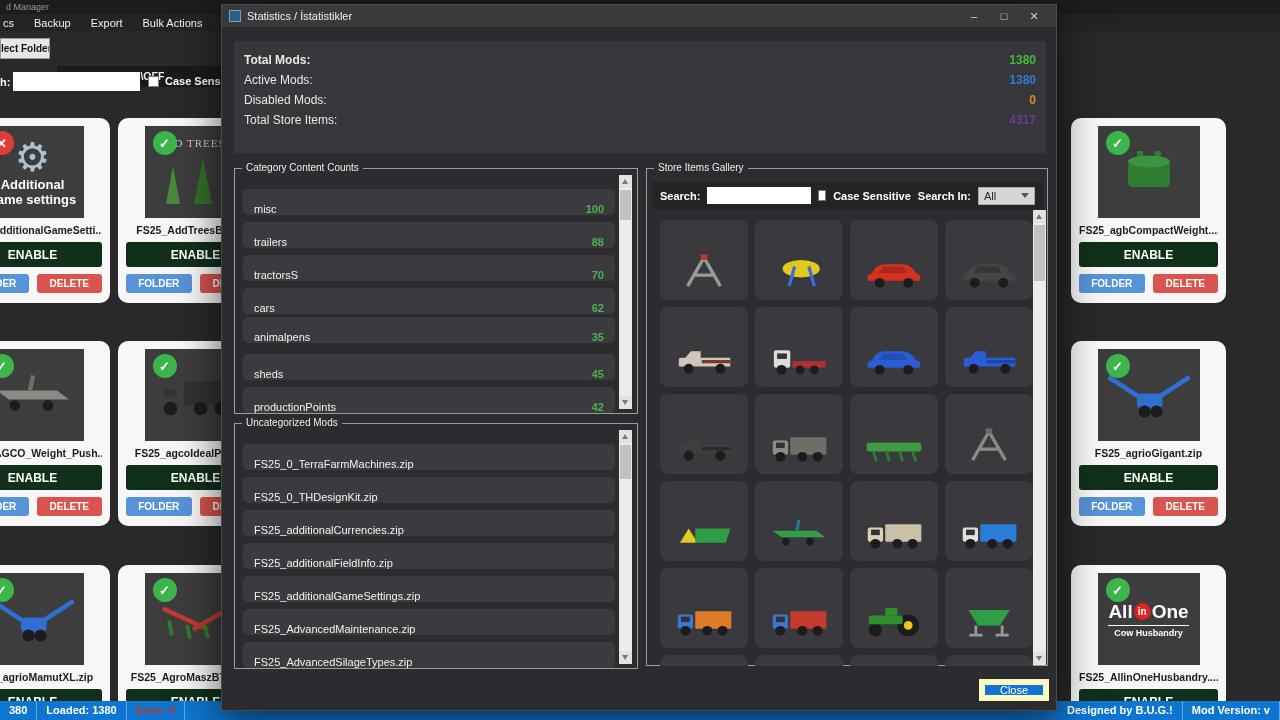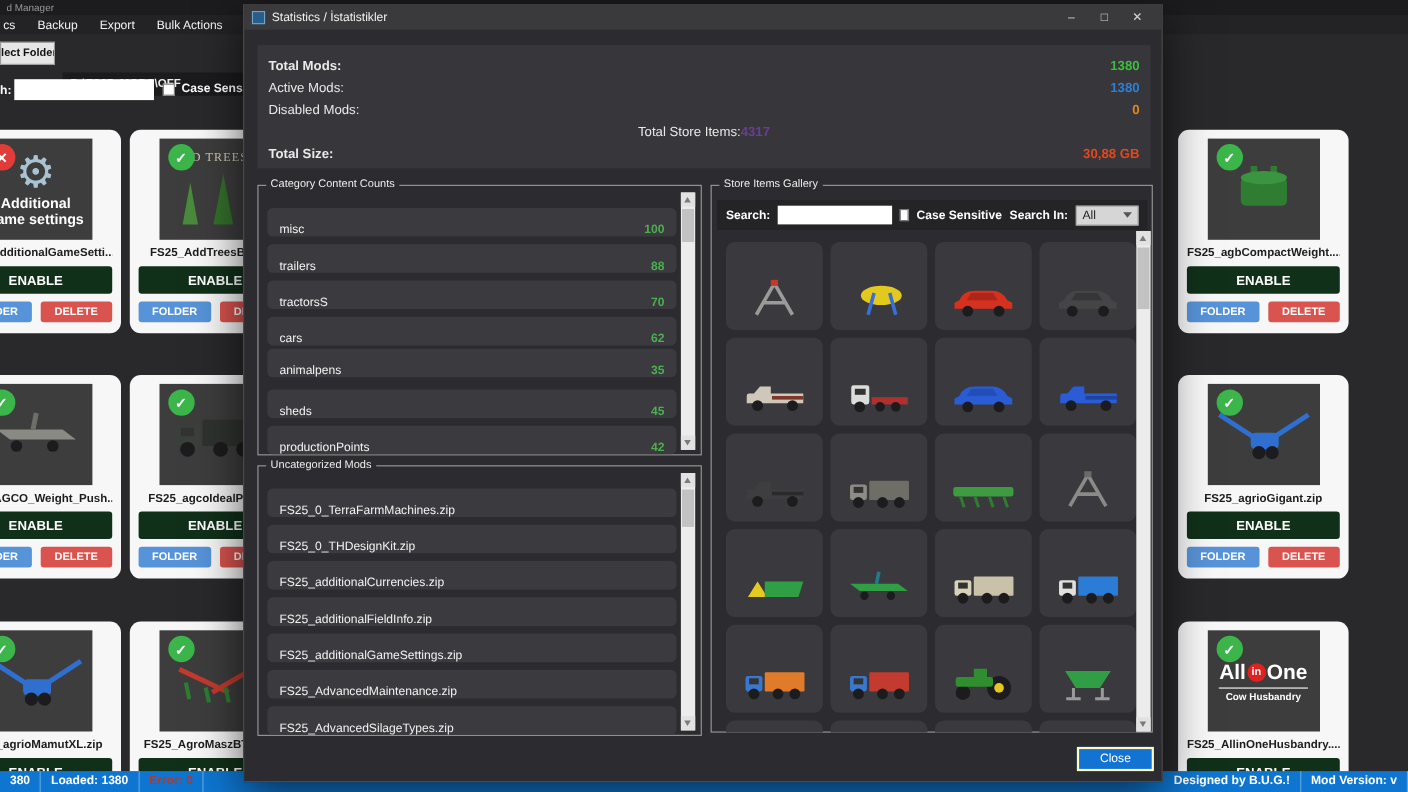--- a/index.html
+++ b/index.html
@@ -96,21 +96,21 @@
   .gal-search{width:104px;height:17px;background:#fff;border:none;outline:none;font-size:11px;padding:0 3px;box-sizing:border-box;}
   .dd{width:82px;height:18px;background:#d6d6d6;border:1px solid #a8a8a8;box-sizing:border-box;
       display:flex;align-items:center;font-size:11px;color:#222;padding:0 5px;justify-content:space-between;}
   .dd-arrow{width:0;height:0;border-left:4px solid transparent;border-right:4px solid transparent;border-top:5px solid #555;}
   .gal-grid{position:absolute;left:13px;top:51px;width:373px;height:446px;overflow:hidden;
             display:grid;grid-template-columns:repeat(4,88px);grid-auto-rows:80px;gap:7px;}
   .tile{background:#3a3a3e;border-radius:8px;display:flex;align-items:flex-end;justify-content:center;
         padding-bottom:5px;box-sizing:border-box;}
 
   .close-btn{position:absolute;left:757px;top:674px;width:70px;height:22px;background:#1273d2;
-             border:2px solid #fef9c3;color:#fff;font-size:11px;display:flex;align-items:center;
+             border:6px solid #fef9c3;color:#fff;font-size:11px;display:flex;align-items:center;
              justify-content:center;box-sizing:border-box;}
 </style>
 </head>
 <body>
 
 <div class="screen">
 
   <div class="win-title">d Manager</div>
   <div class="menubar">
       <span class="menu-item">cs</span>
@@ -290,27 +290,23 @@
   <span class="stat-value" style="color:#3dbd3d">1380</span>
         </div>
         <div class="stat-row" style="top: 30px;">
           <span class="stat-label">Active Mods:</span>
   <span class="stat-value" style="color:#2e7ed6">1380</span>
         </div>
         <div class="stat-row" style="top: 50px;">
           <span class="stat-label">Disabled Mods:</span>
   <span class="stat-value" style="color:#e08a1a">0</span>
         </div>
-        <div class="stat-row" style="top: 70px; justify-content: center;">
+        <div class="stat-row" style="top: 70px;">
           <span class="stat-label">Total Store Items:</span>
   <span class="stat-value" style="color:#6a3d93">4317</span>
-        </div>
-        <div class="stat-row" style="top: 90px;">
-          <span class="stat-label b">Total Size:</span>
-  <span class="stat-value" style="color:#e2481d">30,88 GB</span>
         </div>
       </div>
 
     <div class="groupbox gb-cat">
       <div class="gb-title">Category Content Counts</div>
       <div>
           <div class="list-item" style="top: 20px;">
             <span>misc</span>
   <span class="cnt" style="color:#4caf50">100</span>
           </div>

